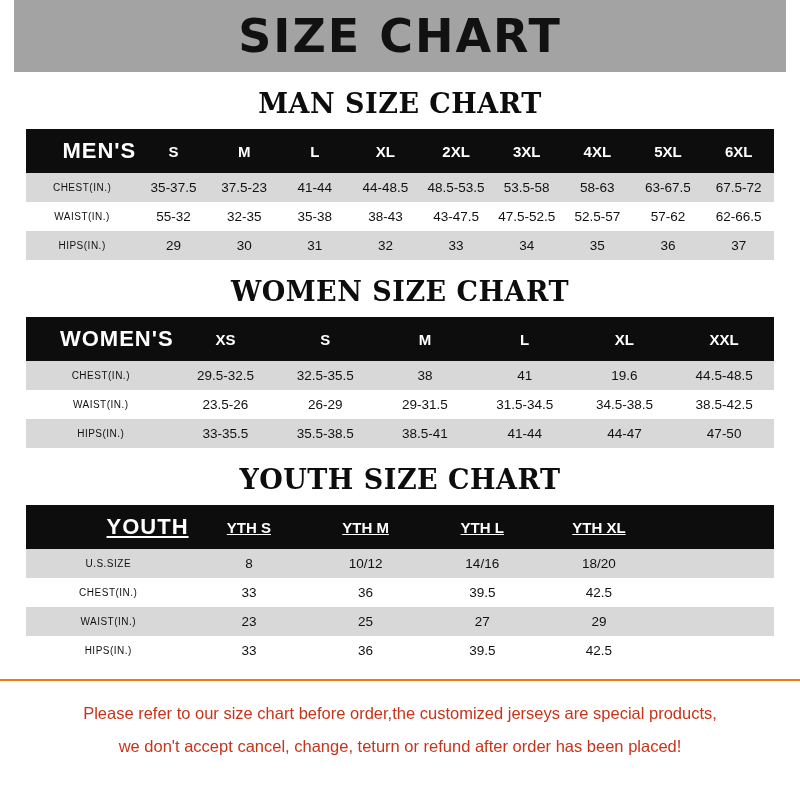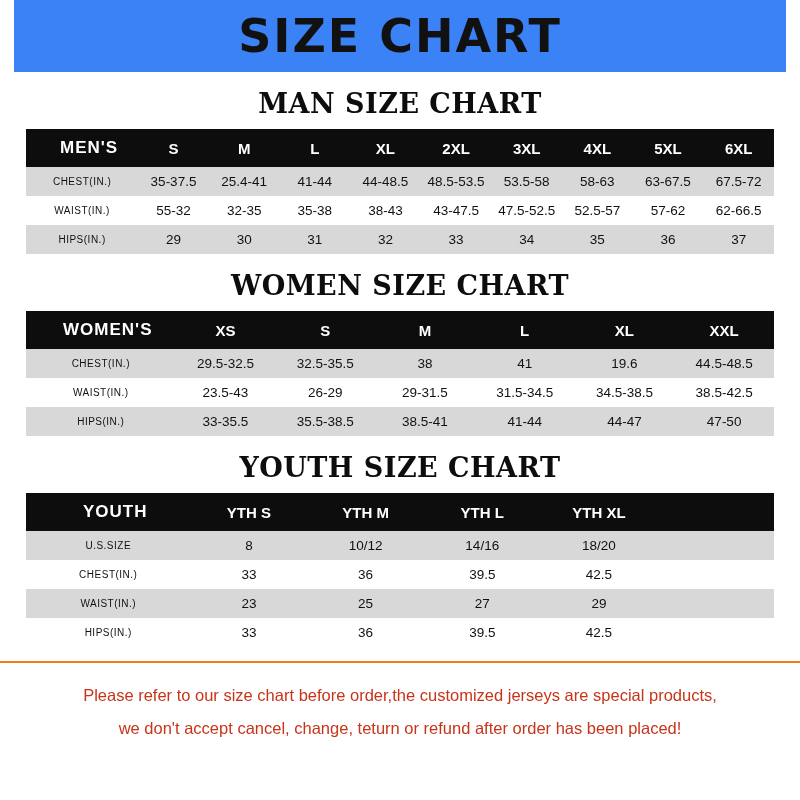--- a/index.html
+++ b/index.html
@@ -16,21 +16,21 @@
   .page {
     position: relative;
     width: 800px;
     height: 800px;
     background: #ffffff;
     box-sizing: border-box;
   }
   .top-banner {
     position: relative;
     height: 72px;
-    background: #3b82f6;
+    background: #a3a3a3;
     display: flex;
     align-items: center;
     justify-content: center;
   }
   .top-banner .edge-left,
   .top-banner .edge-right {
     position: absolute;
     top: 0;
     width: 14px;
     height: 100%;
@@ -72,23 +72,23 @@
     color: #111111;
   }
   table.size-table thead th {
     background: #0d0d0d;
     color: #ffffff;
     font-weight: bold;
     font-size: 15px;
     padding: 9px 2px;
   }
   table.size-table thead th.rowhead {
-    text-align: center;
+    text-align: right;
     padding-left: 16px;
-    font-size: 17px;
+    font-size: 22px;
     letter-spacing: 1px;
   }
   table.size-table tbody td {
     font-size: 13.5px;
     padding: 7px 2px;
   }
   table.size-table tbody td.rowhead {
     font-size: 10px;
     font-weight: normal;
     letter-spacing: 0.5px;
@@ -96,21 +96,21 @@
   table.size-table tbody tr.odd td {
     background: #d8d8d8;
   }
   table.size-table tbody tr.even td {
     background: #ffffff;
   }
   
   #men-table col.c0 { width: 15%; }
   #women-table col.c0 { width: 20%; }
   #youth-table col.c0 { width: 22%; }
-  .youth-wrap thead th { font-size: 16px; }
+  .youth-wrap thead th { font-size: 16px; text-decoration: underline; }
   .youth-wrap tbody td { font-size: 14.5px; padding: 9px 2px; text-align: center; }
   .footer-note {
     margin-top: 14px;
     padding: 10px 18px 0 18px;
     border-top: 2px solid #f07c14;
     text-align: center;
   }
   .footer-note p {
     margin: 11px;
     font-family: "Liberation Sans", sans-serif;
@@ -156,21 +156,21 @@
           <th>3XL</th>
           <th>4XL</th>
           <th>5XL</th>
           <th>6XL</th>
         </tr>
       </thead>
       <tbody>
         <tr class="odd">
           <td class="rowhead">CHEST(IN.)</td>
           <td>35-37.5</td>
-          <td>25.4-41</td>
+          <td>37.5-23</td>
           <td>41-44</td>
           <td>44-48.5</td>
           <td>48.5-53.5</td>
           <td>53.5-58</td>
           <td>58-63</td>
           <td>63-67.5</td>
           <td>67.5-72</td>
         </tr>
         <tr class="even">
           <td class="rowhead">WAIST(IN.)</td>
@@ -228,21 +228,21 @@
           <td class="rowhead">CHEST(IN.)</td>
           <td>29.5-32.5</td>
           <td>32.5-35.5</td>
           <td>38</td>
           <td>41</td>
           <td>19.6</td>
           <td>44.5-48.5</td>
         </tr>
         <tr class="even">
           <td class="rowhead">WAIST(IN.)</td>
-          <td>23.5-43</td>
+          <td>23.5-26</td>
           <td>26-29</td>
           <td>29-31.5</td>
           <td>31.5-34.5</td>
           <td>34.5-38.5</td>
           <td>38.5-42.5</td>
         </tr>
         <tr class="odd">
           <td class="rowhead">HIPS(IN.)</td>
           <td>33-35.5</td>
           <td>35.5-38.5</td>

